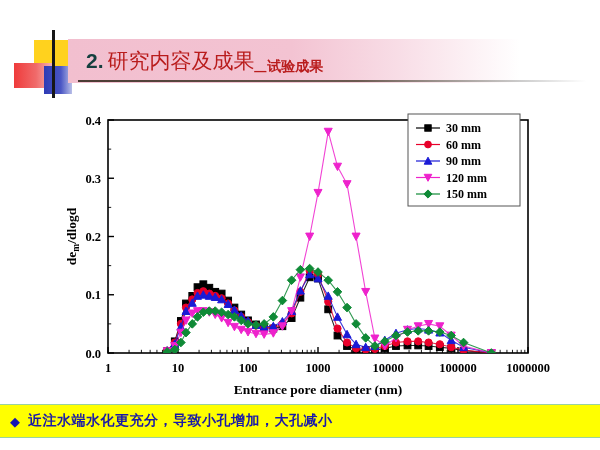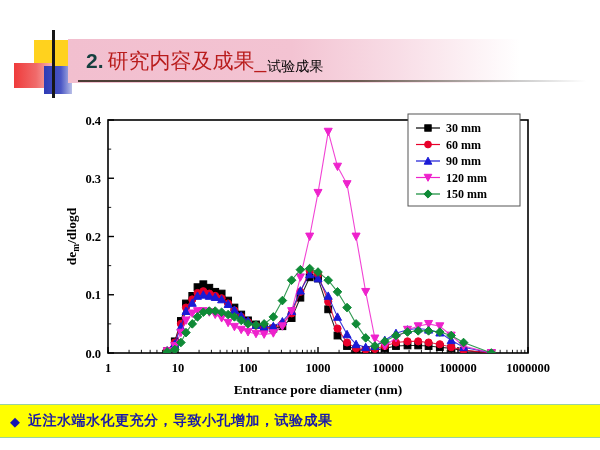--- a/index.html
+++ b/index.html
@@ -50,22 +50,22 @@
     letter-spacing: 0px;
   }
   #title-main {
     font-size: 21px;
     font-weight: normal;
     color: #b91c1c;
     margin-left: 4px;
   }
   #title-sub {
     font-size: 14px;
-    font-weight: normal;
-    color: #000000;
+    font-weight: bold;
+    color: #b91c1c;
     margin-left: 1px;
     align-self: flex-end;
     padding-bottom: 3px;
   }
 
   
   #logo-wrap {
     position: absolute;
     left: 14px;
     top: 30px;
@@ -462,14 +462,14 @@
           <line x1="360" y1="90" x2="384" y2="90" stroke="#0f8a36" stroke-width="1.2"></line>
           <polygon points="372,85.89999999999999 376.09999999999997,90 372,94.10000000000001 367.90000000000003,90" fill="#0f8a36" stroke="#0f8a36"></polygon>
           <text x="390" y="94.4" font-family="&quot;Liberation Serif&quot;, serif" font-size="12" font-weight="bold" fill="#000">150 mm</text>
         </g>
       </g>
     </svg>
 </div>
 
 <div id="bottom-banner">
   <span id="bullet-diamond">◆</span>
-  <span id="bottom-text">近注水端水化更充分，导致小孔增加，试验成果</span>
+  <span id="bottom-text">近注水端水化更充分，导致小孔增加，大孔减小</span>
 </div>
 
 </body></html>

